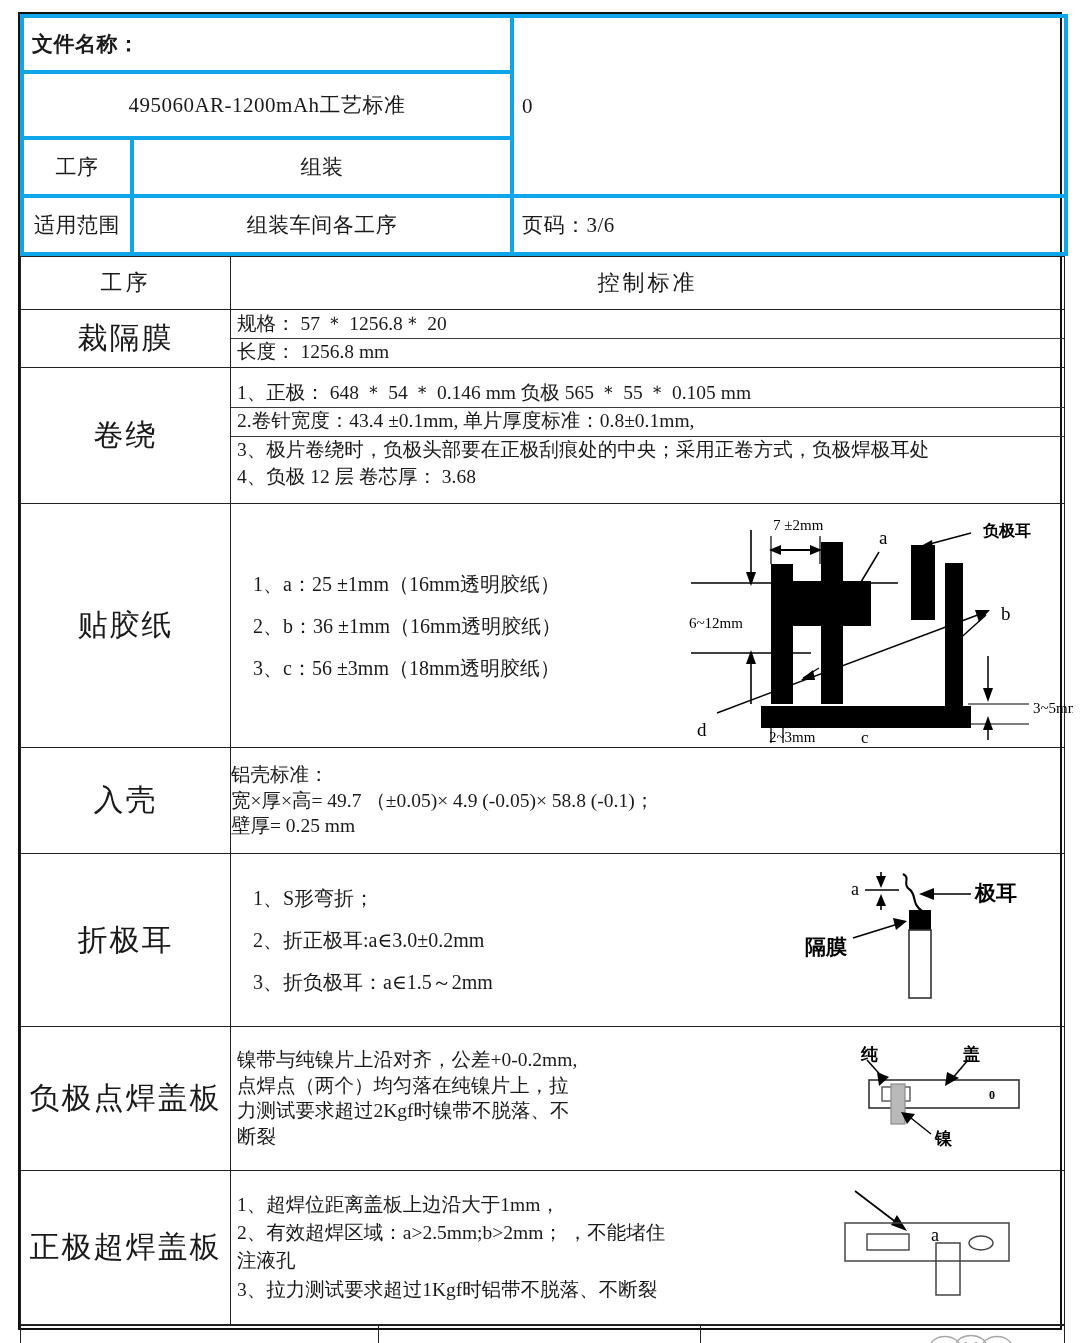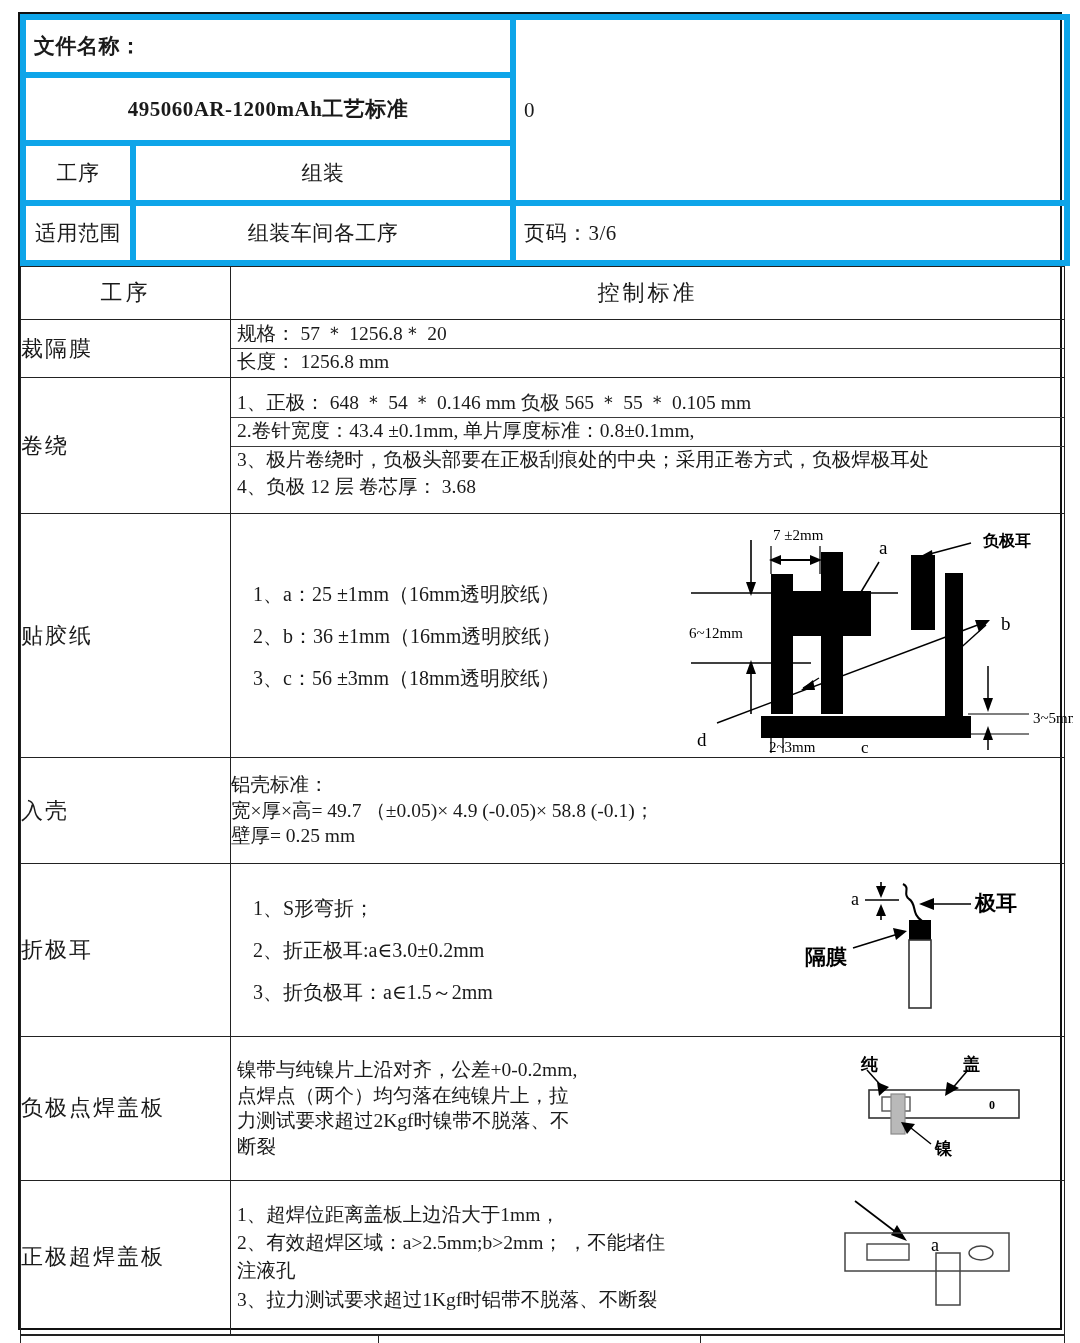--- a/index.html
+++ b/index.html
@@ -22,34 +22,34 @@
     top: 12px;
     width: 1044px;
     height: 1318px;
     border: 2.5px solid #111;
     box-sizing: border-box;
     background: #fff;
   }
 
   .hdr-table { width: 100%; border-collapse: collapse; table-layout: fixed; }
   .hdr-table td {
-    border: 6px solid #0ea5e9;
+    border: 4px solid #0ea5e9;
     padding: 0 8px;
     font-size: 21px;
     letter-spacing: 0.5px;
   }
   .hdr-title-cell {
     height: 52px;
     font-weight: bold;
     font-size: 22px;
   }
   .hdr-doc-cell {
     height: 62px;
     text-align: center;
-    font-weight: bold;
+    font-weight: normal;
     font-size: 21px;
     font-family: "Liberation Serif", serif;
   }
   .hdr-lbl {
     text-align: center;
     height: 54px;
     font-size: 21px;
   }
   .hdr-val {
     text-align: center;
@@ -70,22 +70,22 @@
   }
 
   
   .main-table { width: 100%; border-collapse: collapse; table-layout: fixed; }
   .main-table > tbody > tr > td {
     border: 1px solid #222;
     padding: 0;
     vertical-align: middle;
   }
   .proc-cell {
-    text-align: left;
-    font-size: 22px;
+    text-align: center;
+    font-size: 30px;
     letter-spacing: 2px;
     padding: 4px 2px;
   }
   .col-head {
     text-align: center;
     font-size: 22px;
     letter-spacing: 3px;
   }
 
   

